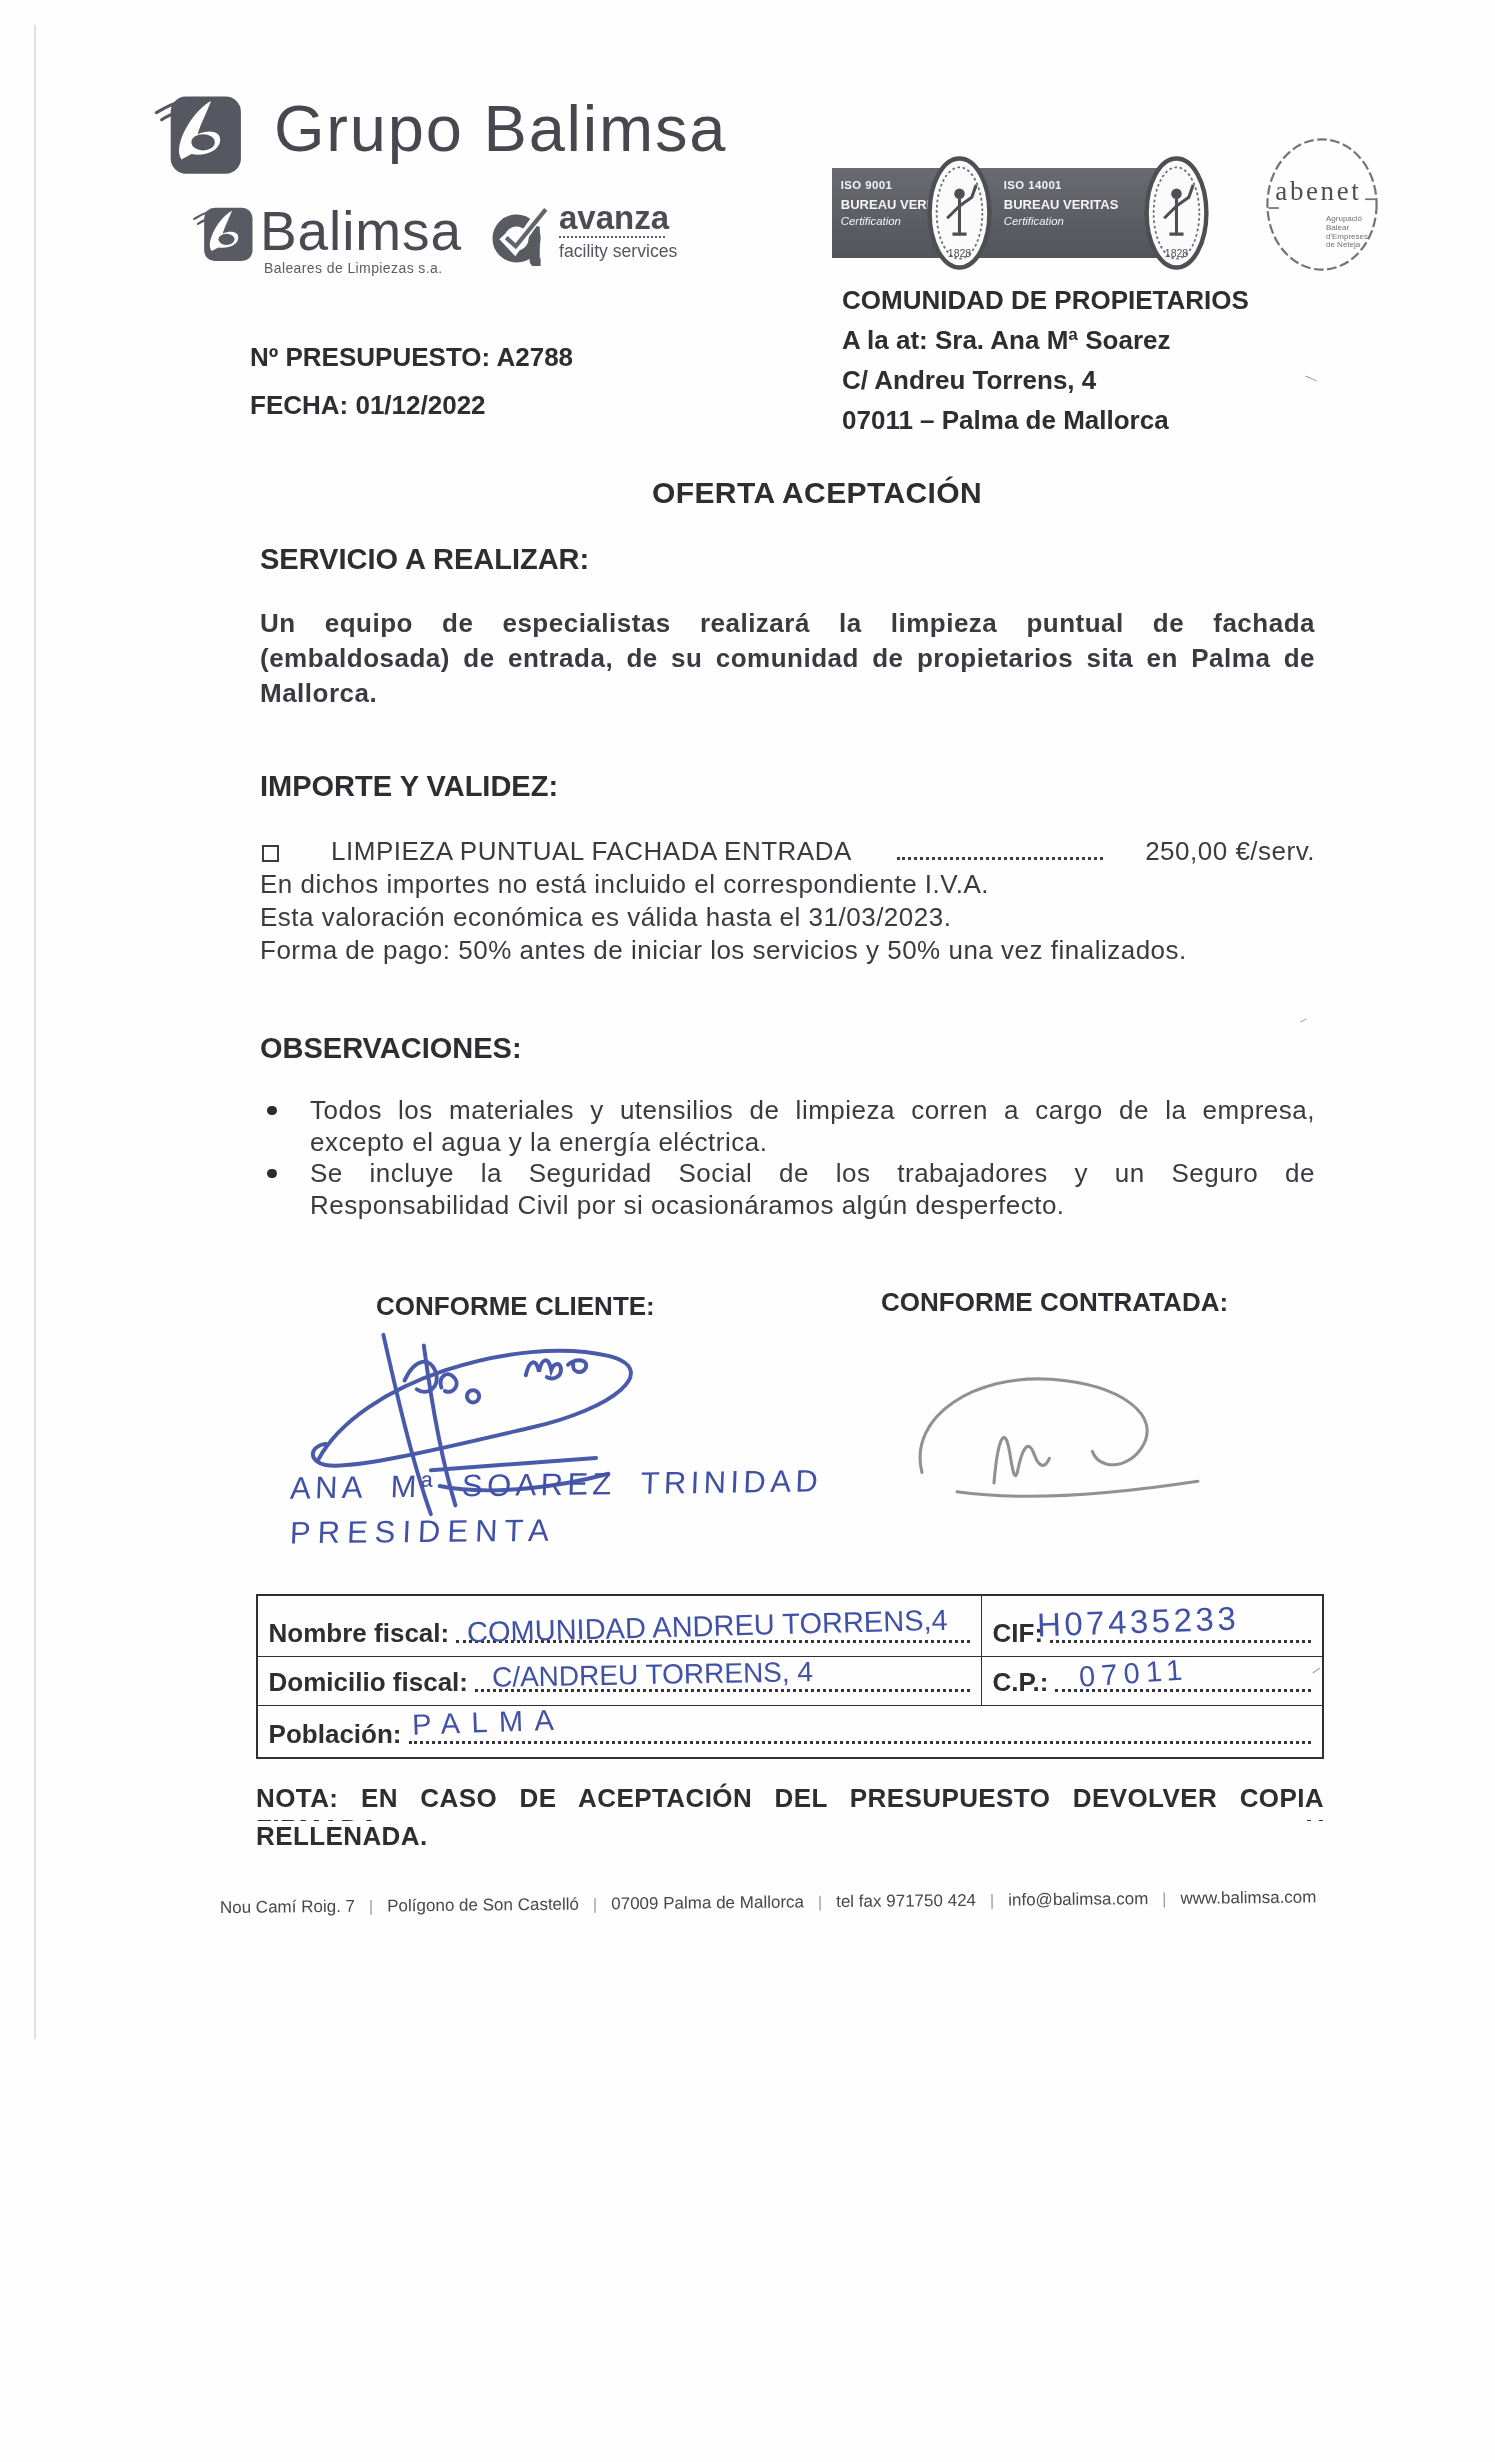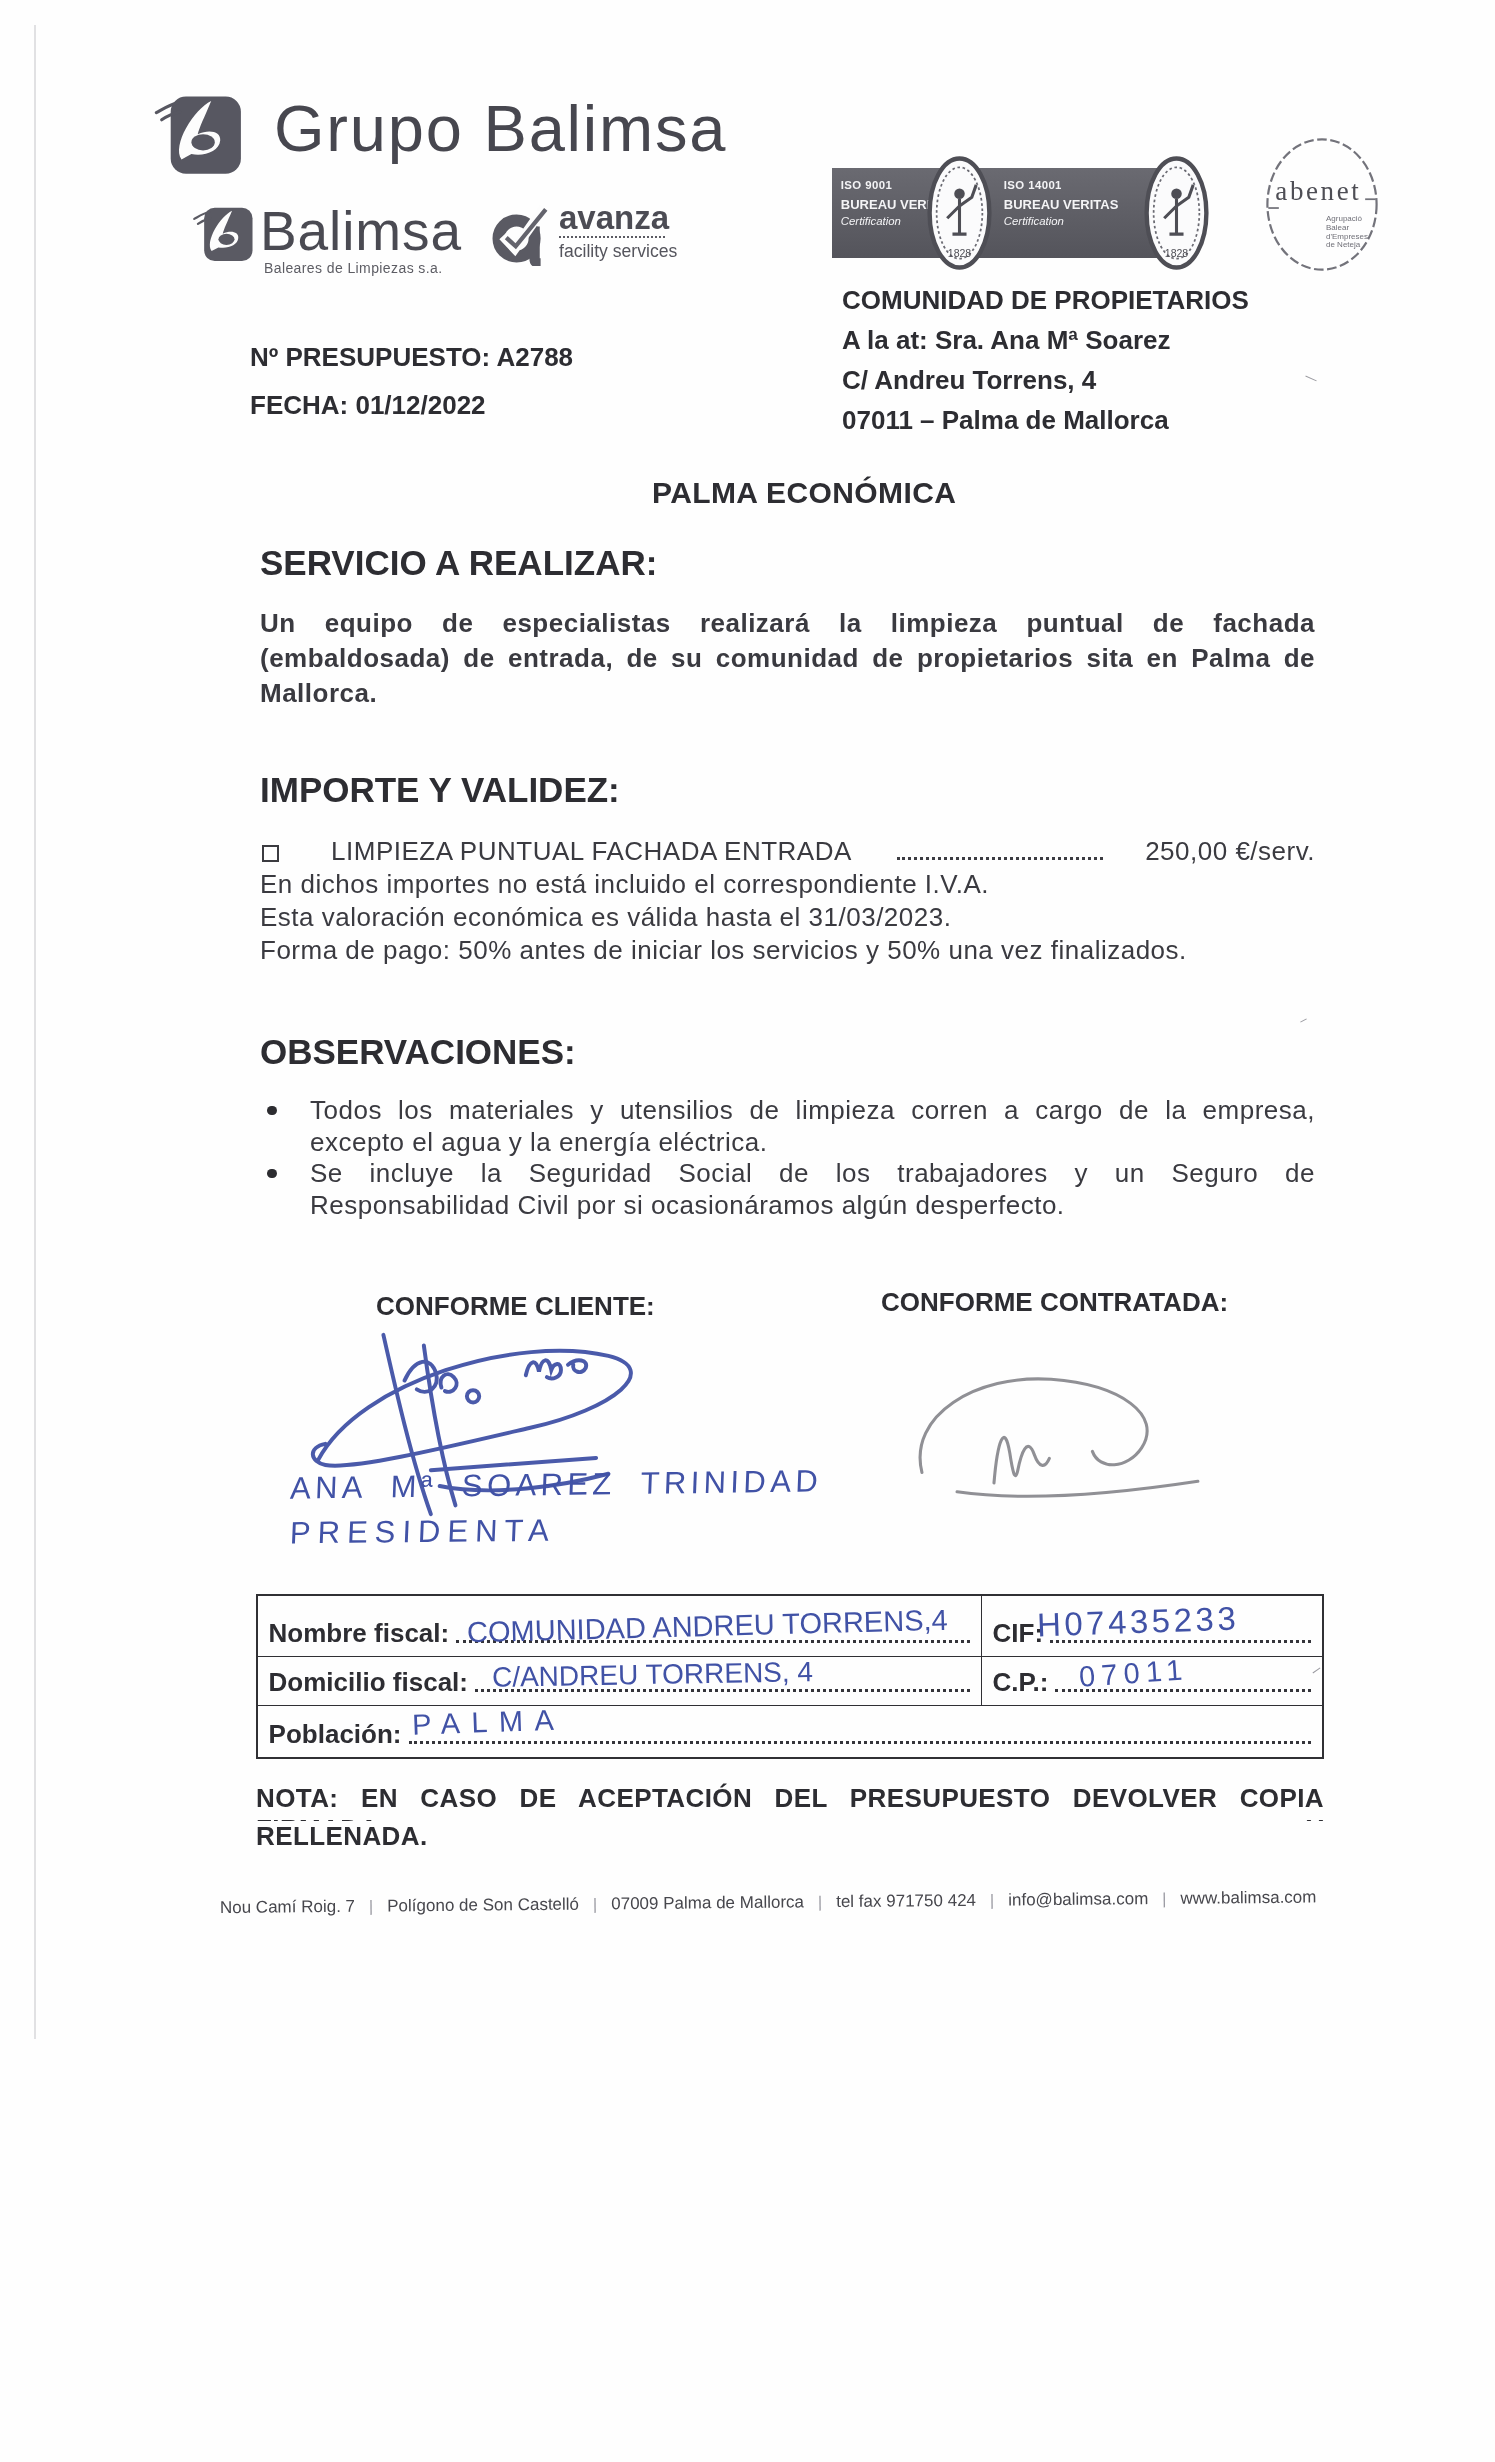--- a/index.html
+++ b/index.html
@@ -19,21 +19,21 @@
   .bv-iso{font-size:11.4px;font-weight:700;letter-spacing:0.4px;}
   .bv-org{font-size:13px;font-weight:700;margin-top:6.2px;}
   .bv-cert{font-size:11.4px;font-style:italic;margin-top:3.5px;}
   .abenet-name{font-family:"Liberation Serif",serif;font-size:27px;letter-spacing:2.6px;color:#4e4e55;}
   .abenet-small{font-size:8px;line-height:8.8px;color:#707078;}
   
   .meta{left:250px;top:333px;font-size:26px;line-height:48px;}
   .recipient{left:842px;top:280px;font-size:26px;line-height:40px;}
   
   .doc-title{left:652px;top:476px;font-size:30px;letter-spacing:0.4px;}
-  .sec-head{font-size:35px;}
+  .sec-head{font-size:29px;}
   .bodytxt{font-size:26px;letter-spacing:0.5px;}
   .pline{height:35px;overflow:hidden;}
   .iline{height:33px;overflow:hidden;}
   .bline{height:31.5px;overflow:hidden;position:relative;padding-left:50px;}
   .jl{text-align:justify;}
   .jl::after{content:"";display:inline-block;width:100%;height:0;}
   .bdot{position:absolute;left:7px;top:10.6px;width:9.7px;height:9.7px;border-radius:50%;background:#2c2c30;}
   
   .priceline{display:flex;align-items:flex-end;height:34px;gap:40px;}
   .chkbox{width:13px;height:13px;border:2.2px solid #3b3b40;margin:0 12.3px 5.3px 1.8px;flex:none;}
@@ -156,21 +156,21 @@
     <div>Nº PRESUPUESTO: A2788</div>
     <div>FECHA: 01/12/2022</div>
   </div>
   <div class="abs recipient bold">
     <div>COMUNIDAD DE PROPIETARIOS</div>
     <div>A la at: Sra. Ana Mª Soarez</div>
     <div>C/ Andreu Torrens, 4</div>
     <div>07011 – Palma de Mallorca</div>
   </div>
 
-  <div class="abs doc-title bold">PALMA ECONÓMICA</div>
+  <div class="abs doc-title bold">OFERTA ACEPTACIÓN</div>
 
   <div class="abs sec-head bold" style="left:260px;top:543px;">SERVICIO A REALIZAR:</div>
   <div class="abs bodytxt" style="left:260px;top:608px;width:1055px;font-weight:bold;">
     <div class="pline jl"><span>Un equipo de especialistas realizará la limpieza puntual de fachada</span></div>
     <div class="pline jl"><span>(embaldosada) de entrada, de su comunidad de propietarios sita en Palma de</span></div>
     <div class="pline"><span>Mallorca.</span></div>
   </div>
 
   <div class="abs sec-head bold" style="left:260px;top:770px;">IMPORTE Y VALIDEZ:</div>
   <div class="abs bodytxt" style="left:260px;top:833px;width:1055px;">

